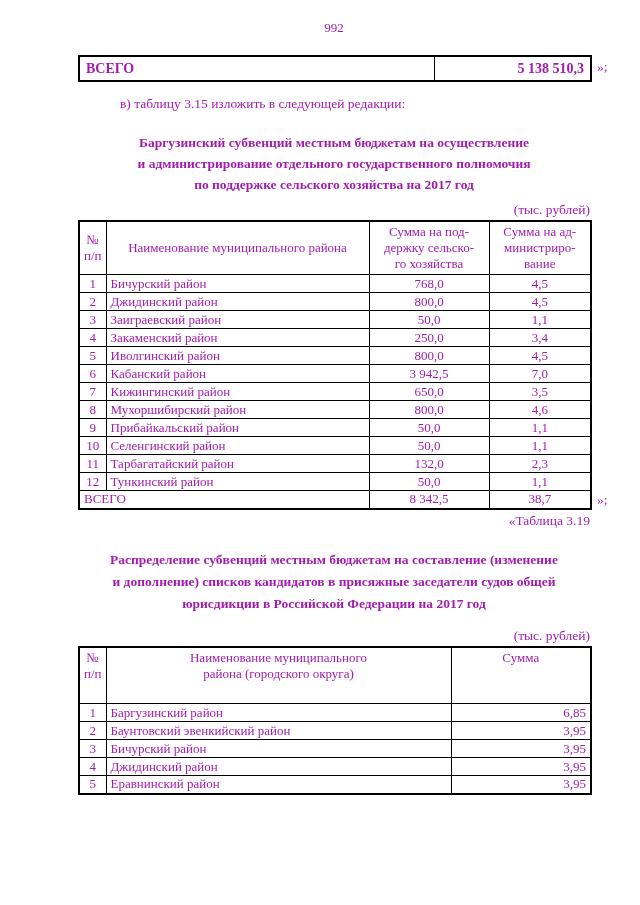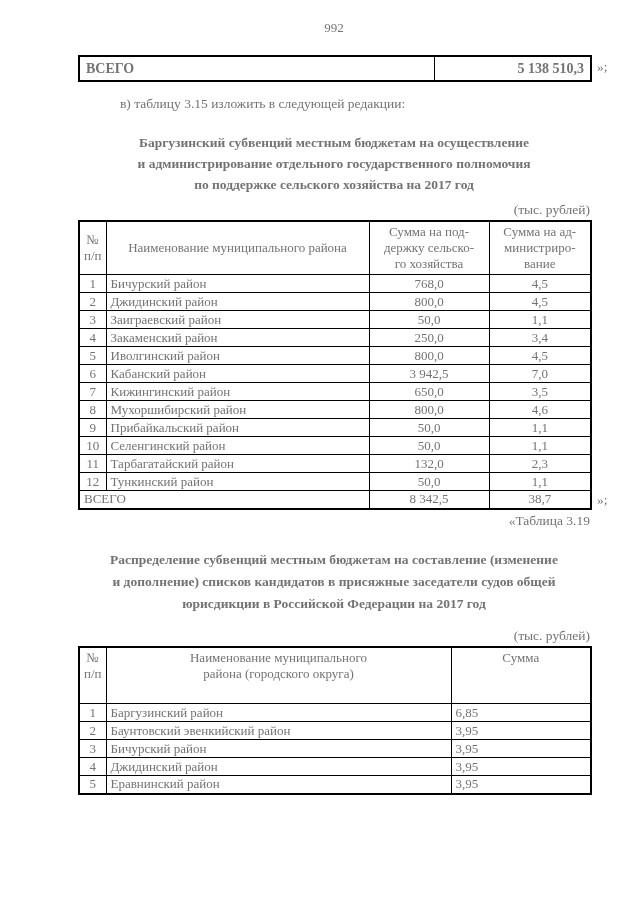--- a/index.html
+++ b/index.html
@@ -1,19 +1,19 @@
 <!DOCTYPE html>
 <html><head>
 <meta charset="utf-8">
 <style>
   * { margin:0; padding:0; box-sizing:border-box; }
   body { background:#fff; }
   .page {
     position:relative; width:640px; height:875px; background:#ffffff;
-    font-family:"Liberation Serif", serif; color:#737373; overflow:hidden;
+    font-family:"Liberation Serif", serif; color:#a21caf; overflow:hidden;
   }
   .content { position:absolute; left:78px; top:0; width:512px; }
   .page-num { text-align:center; margin-top:20px; font-size:13px; }
   .table-wrap { position:relative; }
   .after-mark { position:absolute; left:100%; margin-left:7px; font-size:13.5px; white-space:nowrap; }
   .after-mark.top-pos { top:4px; }
   .after-mark.bottom-pos { bottom:2px; }
 
   table { border-collapse:collapse; width:512px; table-layout:fixed; }
   table, th, td { border:1px solid #000; }
@@ -31,21 +31,21 @@
   .title2 { line-height:22px; }
   .units { text-align:right; margin-top:7px; margin-bottom:2px; font-size:13.5px; }
   .units2 { margin-top:13px; }
 
   .dtable th, .dtable td { font-size:13px; line-height:16px; font-weight:normal; }
   .dtable th { white-space:pre-line; text-align:center; vertical-align:middle; padding:2px 3px; }
   .dtable td { padding:0 4px; height:18px; }
   .col-num { text-align:center; }
   .col-name { text-align:left; padding-left:6px; }
   .col-center { text-align:center; }
-  .col-right { text-align:left; }
+  .col-right { text-align:right; }
   .total-label { text-align:left; padding-left:4px; }
 
   .t2 th { vertical-align:top; height:57px; padding-top:2px; }
 </style>
 </head>
 <body>
 
 <div class="page">
   <div class="content">
 

